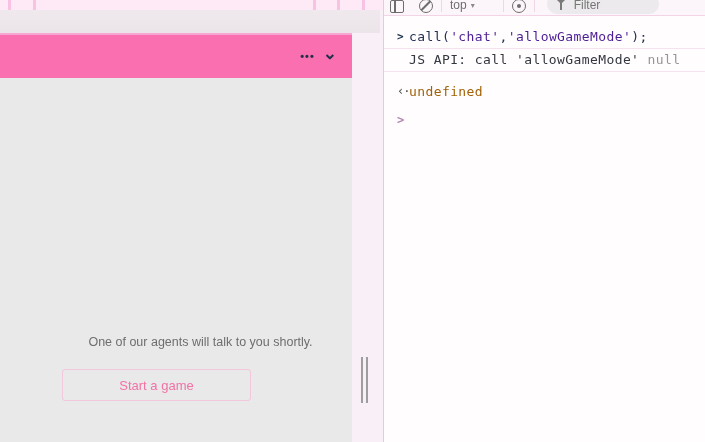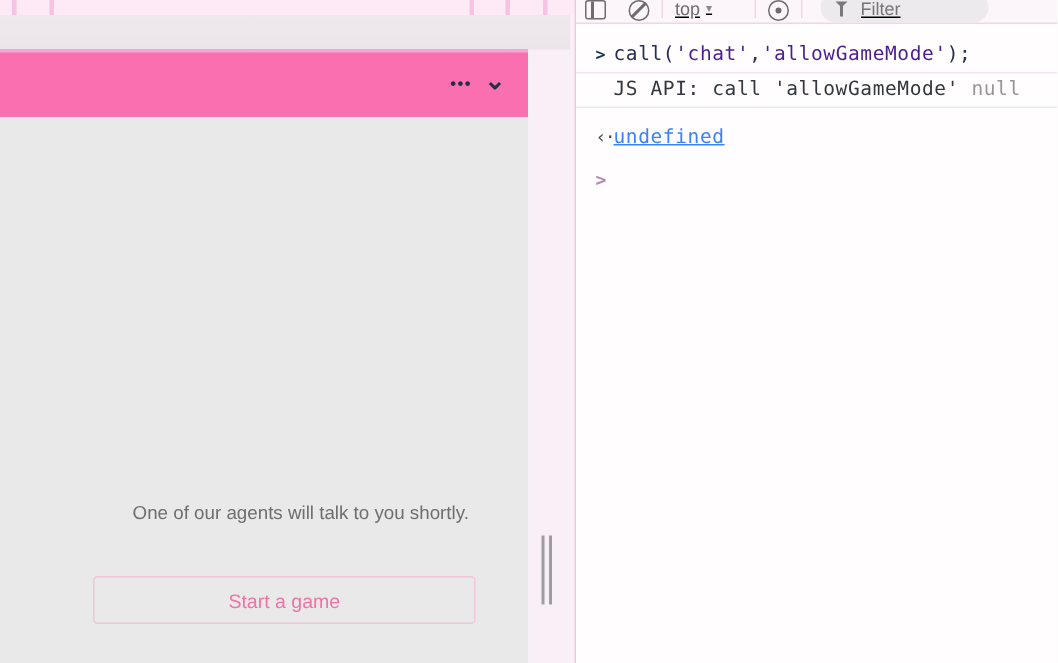--- a/index.html
+++ b/index.html
@@ -15,33 +15,33 @@
 
   
   .chat{position:absolute;left:0;top:33px;width:352px;height:409px;background:#e9e9e9;}
   .chat-header{position:absolute;left:0;top:0;width:352px;height:45px;background:#f96fb0;
                border-top:2px solid #f9a5d2;box-sizing:border-box;
                display:flex;align-items:center;justify-content:flex-end;gap:8px;padding-right:15px;}
   .hdr-more{color:#1e3048;font-size:11px;font-weight:bold;letter-spacing:1px;line-height:1;}
   .hdr-chevron{color:#1e3048;font-size:17px;font-weight:bold;line-height:1;margin-top:-6px;}
   .chat-msg{position:absolute;left:0;top:302px;width:401px;text-align:center;
             color:#6e6e6e;font-size:12.5px;}
-  .start-btn{position:absolute;left:62px;top:336px;width:255px;height:32px;
+  .start-btn{position:absolute;left:62px;top:336px;width:189px;height:32px;
              background:transparent;border:1px solid #f2c6db;border-radius:3px;
-             color:#f272a6;font-size:13px;font-family:"Liberation Sans",sans-serif;cursor:pointer;margin-top:15px;}
+             color:#f272a6;font-size:13px;font-family:"Liberation Sans",sans-serif;cursor:pointer;}
   .drag-handle{position:absolute;left:361px;top:357px;width:8px;height:46px;
                display:flex;gap:3px;cursor:col-resize;}
   .drag-handle span{width:2px;height:46px;background:#9e9e9e;}
 
   
   .devtools{position:absolute;left:383px;top:0;width:322px;height:442px;background:#fffdfe;
             border-left:1px solid #f0c6de;box-sizing:border-box;
             font-family:"DejaVu Sans Mono","Liberation Mono",monospace;}
   .dt-toolbar{position:relative;height:15px;background:#fcf6fa;border-bottom:1px solid #f2d4e6;
-              display:flex;align-items:center;overflow:hidden;padding-left:6px;text-decoration:underline;}
+              display:flex;align-items:flex-start;overflow:hidden;padding-left:6px;}
   .tb-item{margin-top:-4px;height:18px;display:flex;align-items:center;}
   .icon-sidebar{width:12px;height:11px;border:1.5px solid #6d6d6d;border-radius:2px;
                 position:relative;margin:2px 0 0 0;}
   .icon-sidebar::after{content:"";position:absolute;left:3px;top:0;width:1.5px;height:11px;background:#6d6d6d;}
   .icon-clear{width:12px;height:12px;border:1.5px solid #6d6d6d;border-radius:50%;
               position:relative;margin-left:15px;margin-top:2px;}
   .icon-clear::after{content:"";position:absolute;left:5px;top:-1px;width:1.5px;height:13px;
                      background:#6d6d6d;transform:rotate(45deg);}
   .tb-sep{width:1px;height:14px;background:#eed6e4;margin:0 8px;align-self:flex-start;margin-top:-2px;}
   .ctx-btn{display:flex;align-items:center;gap:4px;color:#6f6f6f;font-size:12px;
@@ -67,21 +67,21 @@
   .row-log{padding:3px 4px 4px 25px;border-bottom:1px solid #f6e2ee;text-align:center;}
   .row-result{padding:12px 4px 6px 13px;}
   .row-prompt{padding:8px 4px 4px 13px;}
   .gutter{width:12px;flex:0 0 12px;}
   .echo-chevron{color:#17304f;font-weight:bold;font-size:11px;line-height:15px;}
   .echo-text{color:#232f55;}
   .tok-str{color:#4c1d95;}
   .log-text{color:#33383f;}
   .tok-muted{color:#969696;}
   .result-arrow{color:#4a4a4a;font-size:12px;letter-spacing:-1px;}
-  .result-val{color:#3b82f6;text-decoration:underline;}
+  .result-val{color:#a16207;}
   .prompt-chevron{color:#b588ae;font-weight:bold;font-size:12px;line-height:15px;}
 </style>
 </head>
 <body>
 
 <div id="root">
 
   <div class="page-left">
     <div class="ruler">
       <div class="ruler-tick" style="left:8px"></div>

